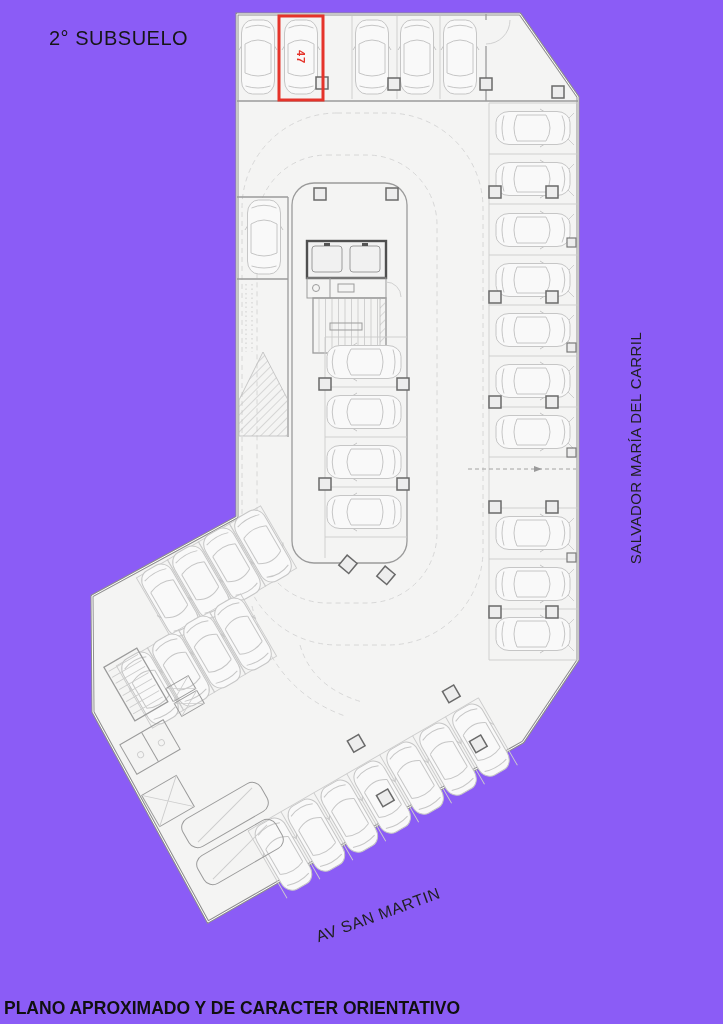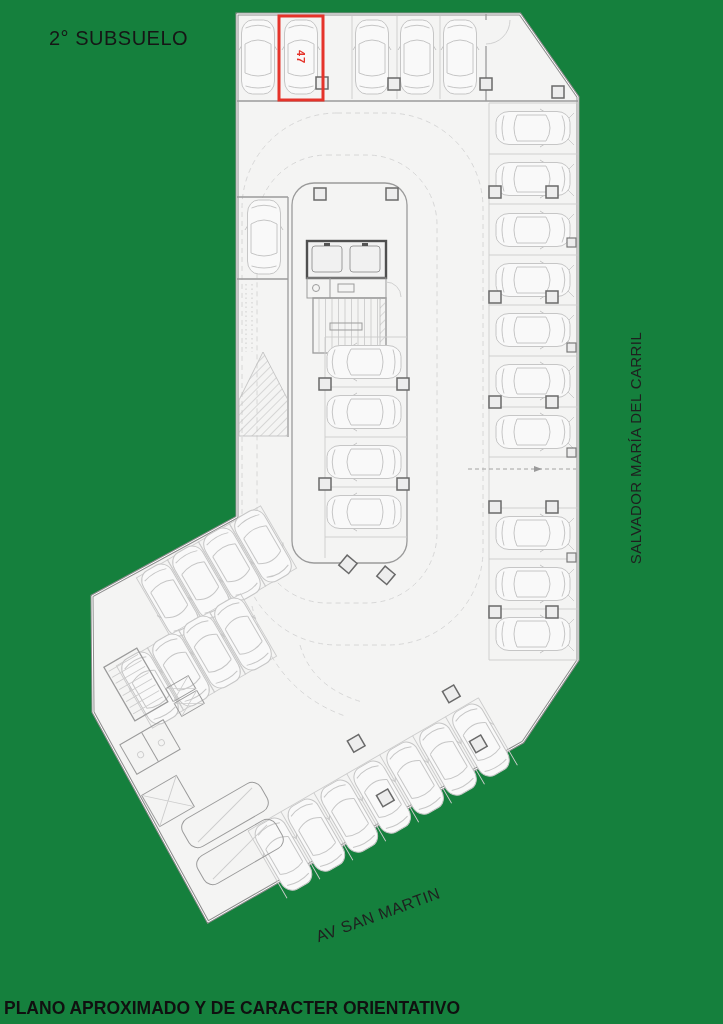--- a/index.html
+++ b/index.html
@@ -1,17 +1,17 @@
 <!DOCTYPE html>
 <html><head>
 <meta charset="utf-8">
 <style>
   html,body{margin:0;padding:0;background:#ffffff;}
   body{font-family:"Liberation Sans", sans-serif;}
-  .stage{position:relative;width:723px;height:1024px;background:#15803d;overflow:hidden;}
+  .stage{position:relative;width:723px;height:1024px;background:#8b5cf6;overflow:hidden;}
   svg{position:absolute;left:0;top:0;}
   
   .ext{fill:#f4f4f3;stroke:#8f8f8f;stroke-width:3;}
   .extin{fill:none;stroke:#ffffff;stroke-width:1;}
   .w{stroke:#9b9b9b;stroke-width:1.3;fill:none;}
   .l{stroke:#cccccc;stroke-width:0.9;fill:none;}
   .dash{stroke:#d4d4d4;stroke-width:0.9;fill:none;stroke-dasharray:5 4;}
   .dot{stroke:#c9c9c9;stroke-width:0.9;fill:none;stroke-dasharray:1.5 3;}
   .core{stroke:#4f4f4f;stroke-width:2.4;fill:#f1f1f1;}
   .med{stroke:#9b9b9b;stroke-width:1;fill:none;}

